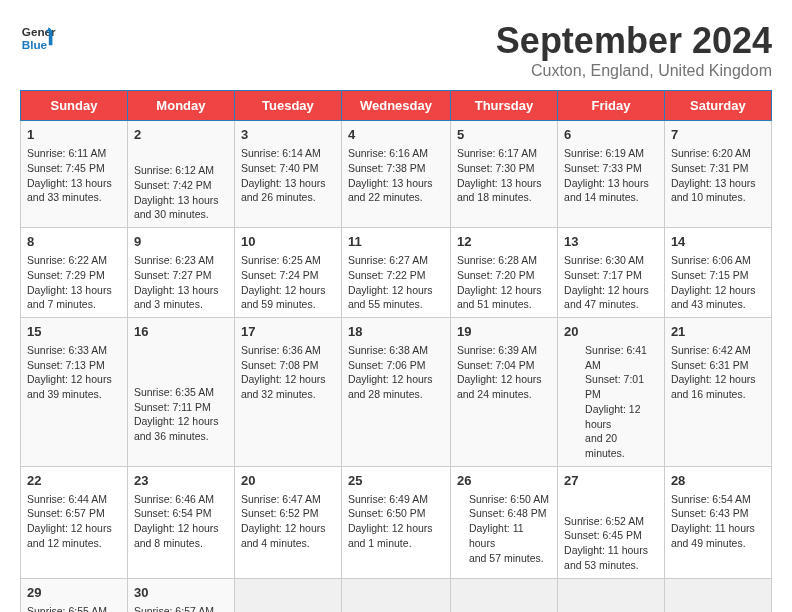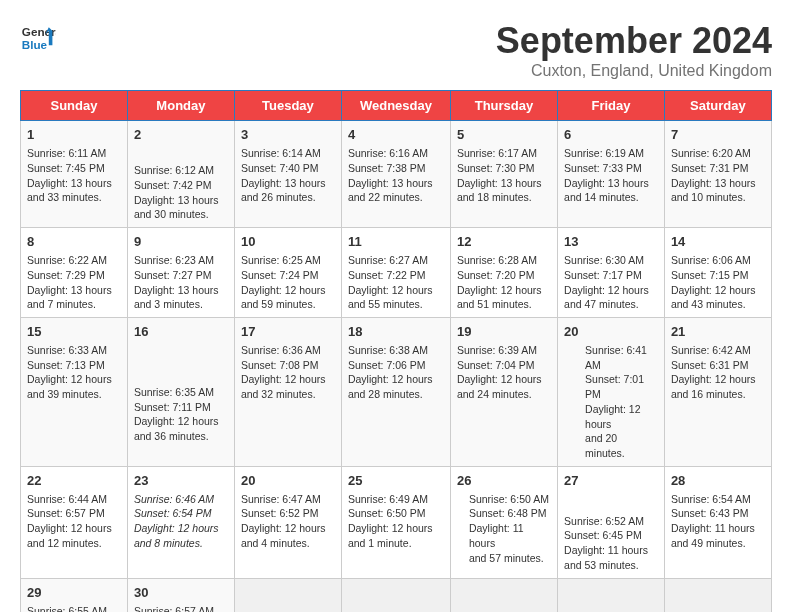--- a/index.html
+++ b/index.html
@@ -264,21 +264,21 @@
       <tr>
         <td>
           <span class="day-num">22</span>
           <div class="day-info" style="white-space: pre-line;">Sunrise: 6:44 AM
 Sunset: 6:57 PM
 Daylight: 12 hours
 and 12 minutes.</div>
         </td>
         <td>
           <span class="day-num">23</span>
-          <div class="day-info" style="white-space: pre-line; font-style: italic;">Sunrise: 6:46 AM
+          <div class="day-info" style="white-space: pre-line;">Sunrise: 6:46 AM
 Sunset: 6:54 PM
 Daylight: 12 hours
 and 8 minutes.</div>
         </td>
         <td>
           <span class="day-num">20</span>
           <div class="day-info" style="white-space: pre-line;">Sunrise: 6:47 AM
 Sunset: 6:52 PM
 Daylight: 12 hours
 and 4 minutes.</div>

